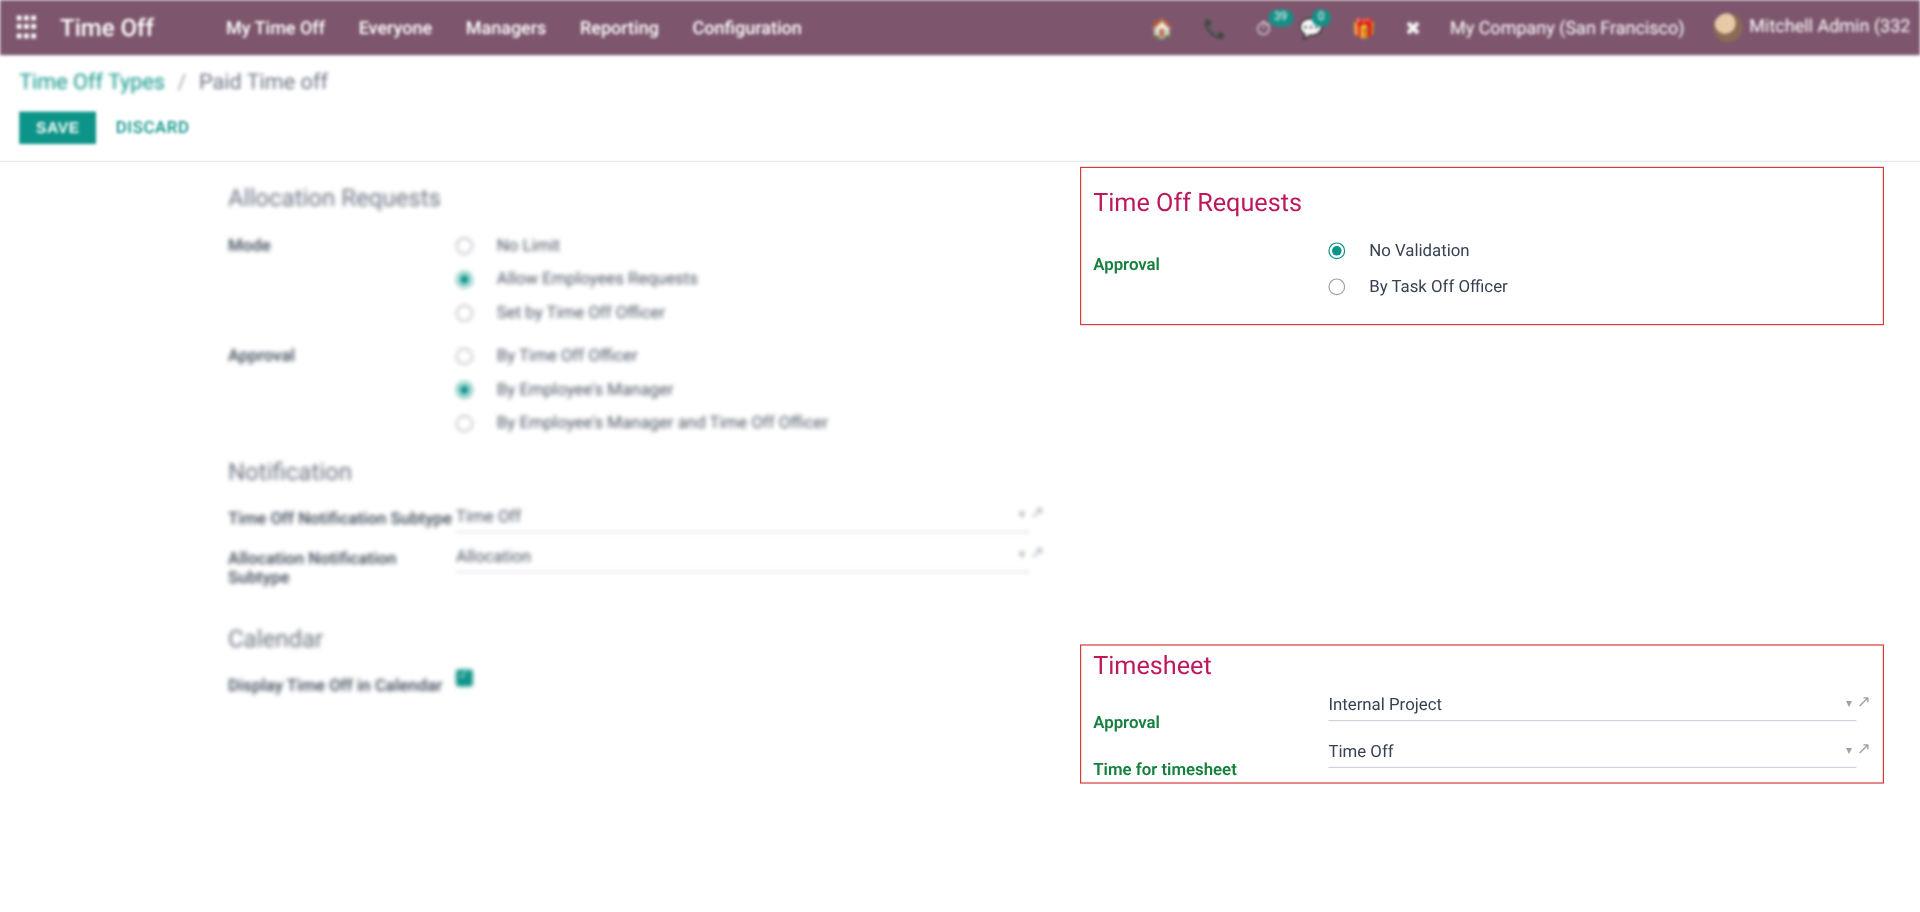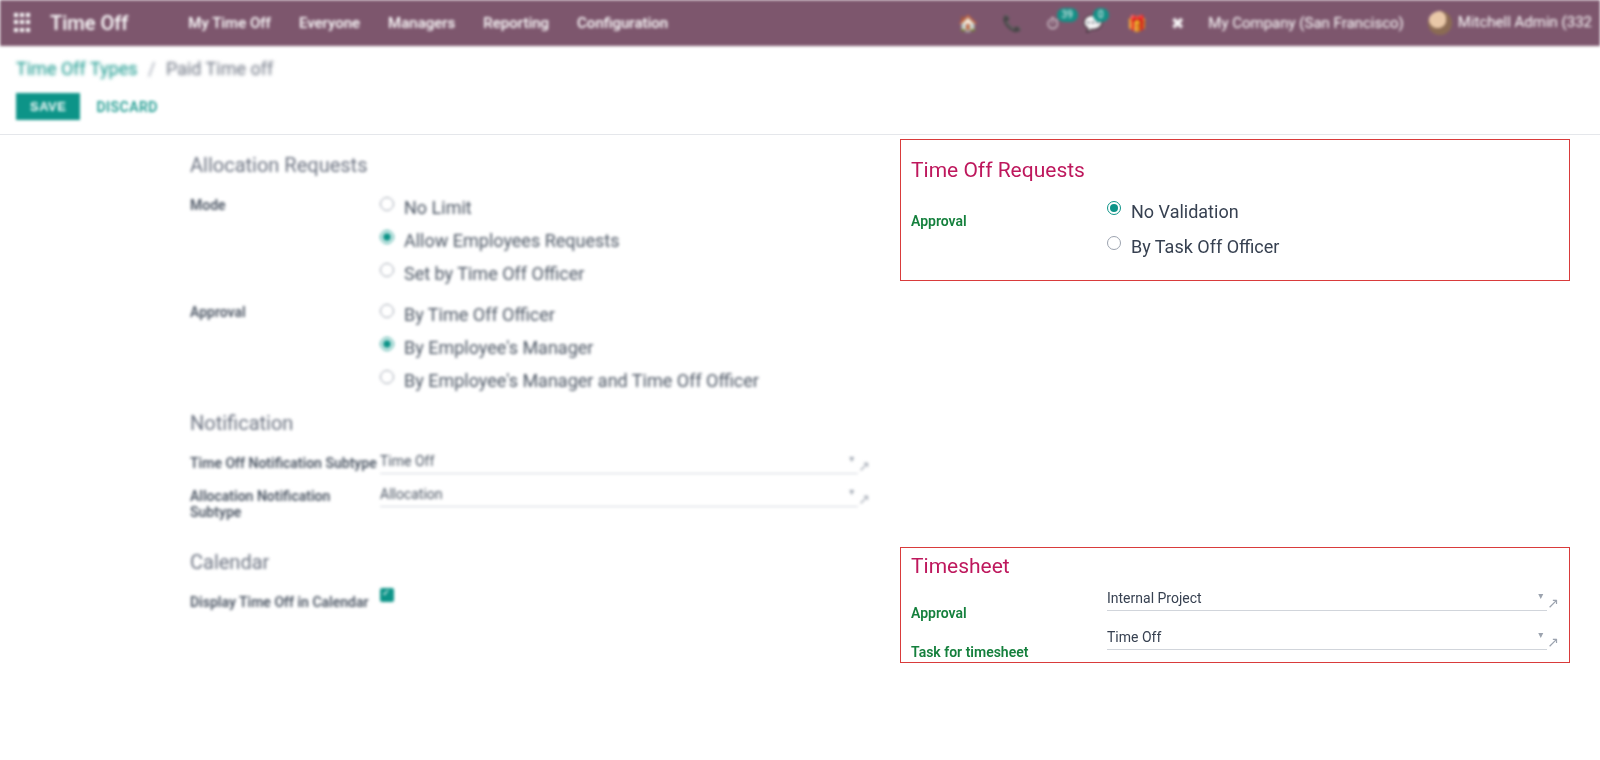--- a/index.html
+++ b/index.html
@@ -34,27 +34,27 @@
   .colR { flex:1; padding-right:30px; }
   
   .section-title { font-size: 20px; color:#6b7280; font-weight:400; margin: 14px 0 14px; }
   .colR .section-title { color:#be185d; font-size:21px; margin-top:14px; margin-bottom:12px; }
   
   .field-row { display:flex; margin-bottom: 8px; align-items:flex-start; }
   .field-label { flex: 0 0 190px; font-size:14px; font-weight:600; color:#4b5563; padding-top:6px; }
   .colR .field-label { flex:0 0 196px; color:#15803d;margin-top:13px; }
   .field-body { flex:1; }
   
-  .radio-opt { display:flex; align-items:flex-start; gap:10px; padding:6px 0; font-size:18px; color:#4b5563; }
+  .radio-opt { display:flex; align-items:center; gap:20px; padding:6px 0; font-size:14px; color:#4b5563; }
   .colR .radio-opt { color:#374151; padding:7px 0; }
   .radio { width:14px; height:14px; border:1.5px solid #9ca3af; border-radius:50%; display:inline-flex; align-items:center; justify-content:center; flex-shrink:0; }
   .radio.sel { border-color:#0d9488; }
   .radio.sel::after { content:""; width:8px; height:8px; background:#0d9488; border-radius:50%; }
   
-  .m2o { display:flex; align-items:flex-end; }
+  .m2o { display:flex; align-items:flex-start; }
   .m2o .inp { flex:1; border:none; border-bottom:1px solid #d1d5db; padding:4px 0; font-size:14px; color:#4b5563; position:relative; }
   .m2o .inp::after { content:"▾"; position:absolute; right:4px; color:#9ca3af; font-size:10px; }
   .m2o .ext { color:#9ca3af; font-size:14px; cursor:pointer; }
   .colR .m2o .inp { color:#374151; }
   
   .checkbox { width:14px; height:14px; background:#0d9488; border-radius:2px; display:inline-block; position:relative; }
   .checkbox::after { content:"✓"; color:#fff; font-size:10px; position:absolute; top:-1px; left:2px; }
   
   .highlight-box { border:1.5px solid #d93b3b; padding: 4px 10px 8px 10px; margin-bottom:20px; }
   .highlight-box.ts { padding-bottom:0px; }
@@ -195,21 +195,21 @@
     <div class="highlight-box ts">
       <div class="section-title" style="margin-top:2px; margin-bottom:8px">Timesheet</div>
       <div class="field-row" style="margin-bottom:4px">
         <div class="field-label">Approval</div>
         <div class="field-body m2o">
           <div class="inp">Internal Project</div>
           <span class="ext">↗</span>
         </div>
       </div>
       <div class="field-row" style="margin-bottom:2px">
-        <div class="field-label">Task for timesheet</div>
+        <div class="field-label">Time for timesheet</div>
         <div class="field-body m2o">
           <div class="inp">Time Off</div>
           <span class="ext">↗</span>
         </div>
       </div>
     </div>
 
   </div>
 </div>
 

